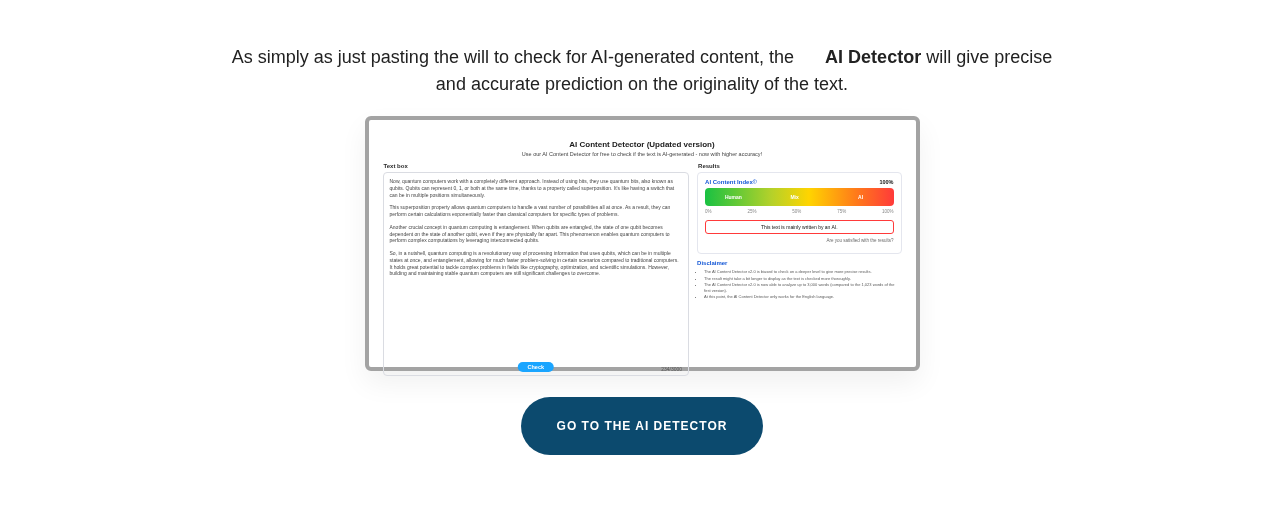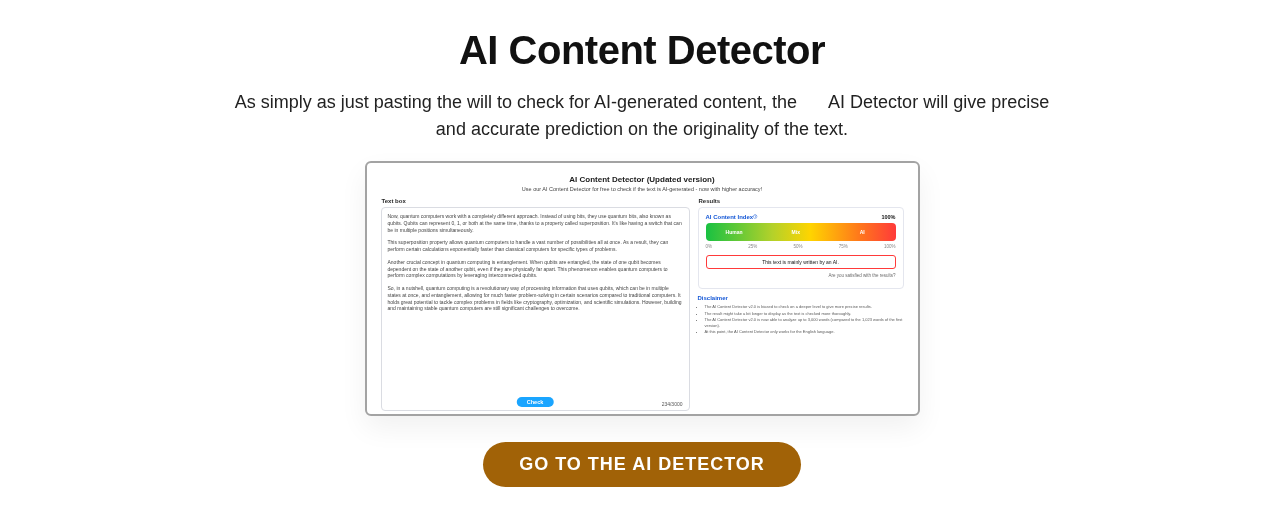--- a/index.html
+++ b/index.html
@@ -1,20 +1,20 @@
 <!DOCTYPE html>
 <html><head>
 <meta charset="utf-8">
 <style>
   html,body{margin:0;padding:0;background:#fff;color:#222;font-family:"Segoe UI",Arial,Helvetica,sans-serif;}
   .page{width:1284px;min-height:518px;margin:0 auto;padding-top:28px;box-sizing:border-box;}
   .headline{font-family:"Segoe UI",Arial,sans-serif;font-weight:800;text-align:center;font-size:40px;letter-spacing:-0.5px;color:#111;}
   .subhead{max-width:830px;margin:16px auto 18px auto;text-align:center;font-size:18px;line-height:1.5;color:#222;}
-  .subhead .strong{font-weight:400;margin-left:26px;}
-  .mock-frame{width:555px;height:255px;margin:0 auto;border:2px solid #a3a3a3;border-radius:6px;box-shadow:0 12px 28px rgba(0,0,0,0.06);background:#fff;padding:12px 14px 14px 14px;box-sizing:border-box;}
+  .subhead .strong{font-weight:700;margin-left:26px;}
+  .mock-frame{width:555px;height:255px;margin:0 auto;border:4px solid #a3a3a3;border-radius:6px;box-shadow:0 12px 28px rgba(0,0,0,0.06);background:#fff;padding:20px 14px 14px 14px;box-sizing:border-box;}
   .mock-title{text-align:center;font-weight:700;font-size:8px;color:#1a1a1a;margin-bottom:2px;}
   .mock-sub{text-align:center;font-size:5.5px;color:#444;margin-bottom:6px;}
   .mock-cols{display:flex;gap:8px;}
   .mock-left{flex:1 1 60%;}
   .mock-right{flex:1 1 40%;}
   .section-label{font-size:6px;font-weight:700;color:#2a2a2a;margin:0 0 3px 1px;}
   .textbox{border:1px solid #dadce2;border-radius:4px;padding:5px 6px 14px 6px;position:relative;height:204px;box-sizing:border-box;}
   .para{font-size:5px;line-height:1.35;color:#444;margin-bottom:6px;}
   .counter{position:absolute;right:6px;bottom:3px;font-size:5px;color:#555;}
   .check-btn{position:absolute;left:50%;transform:translateX(-50%);bottom:3px;background:#1aa5ff;color:#fff;font-size:5.5px;font-weight:700;border:none;border-radius:8px;padding:2px 10px;cursor:pointer;}
@@ -28,28 +28,27 @@
   .seg1{left:0;right:70%;}
   .seg2{left:30%;right:35%;}
   .seg3{left:65%;right:0;}
   .ticks{display:flex;justify-content:space-between;font-size:4.5px;color:#888;margin-bottom:6px;}
   .verdict{border:1px solid #ff3a3a;border-radius:3px;text-align:center;font-size:5px;padding:3px 2px;color:#111;margin-bottom:4px;}
   .satisfied{text-align:right;font-size:4.5px;color:#6a6a6a;margin-bottom:4px;}
   .disc-title{font-size:6px;font-weight:700;color:#1558d6;margin-bottom:3px;}
   .disc ul{margin:0;padding-left:7px;}
   .disc li{font-size:4px;line-height:1.4;color:#5a5a5a;margin-bottom:1px;}
   .cta-wrap{text-align:center;margin-top:26px;}
-  .cta{display:inline-block;background:#a16207;color:#fff;font-weight:700;letter-spacing:1px;font-size:18px;border:none;border-radius:999px;padding:12px 36px;cursor:pointer;font-family:inherit;}
+  .cta{display:inline-block;background:#0c4a6e;color:#fff;font-weight:700;letter-spacing:1px;font-size:12px;border:none;border-radius:999px;padding:22px 36px;cursor:pointer;font-family:inherit;}
 </style>
 </head>
 <body>
 
 <div class="page">
 
-  <div class="headline">AI Content Detector</div>
 
   <div class="subhead">
     <span>As simply as just pasting the will to check for AI-generated content, the </span><span class="strong">AI Detector</span><span> will give precise and accurate prediction on the originality of the text.</span>
   </div>
 
   <div class="mock-frame">
     <div class="mock-title">AI Content Detector (Updated version)</div>
     <div class="mock-sub">Use our AI Content Detector for free to check if the text is AI-generated - now with higher accuracy!</div>
 
     <div class="mock-cols">

